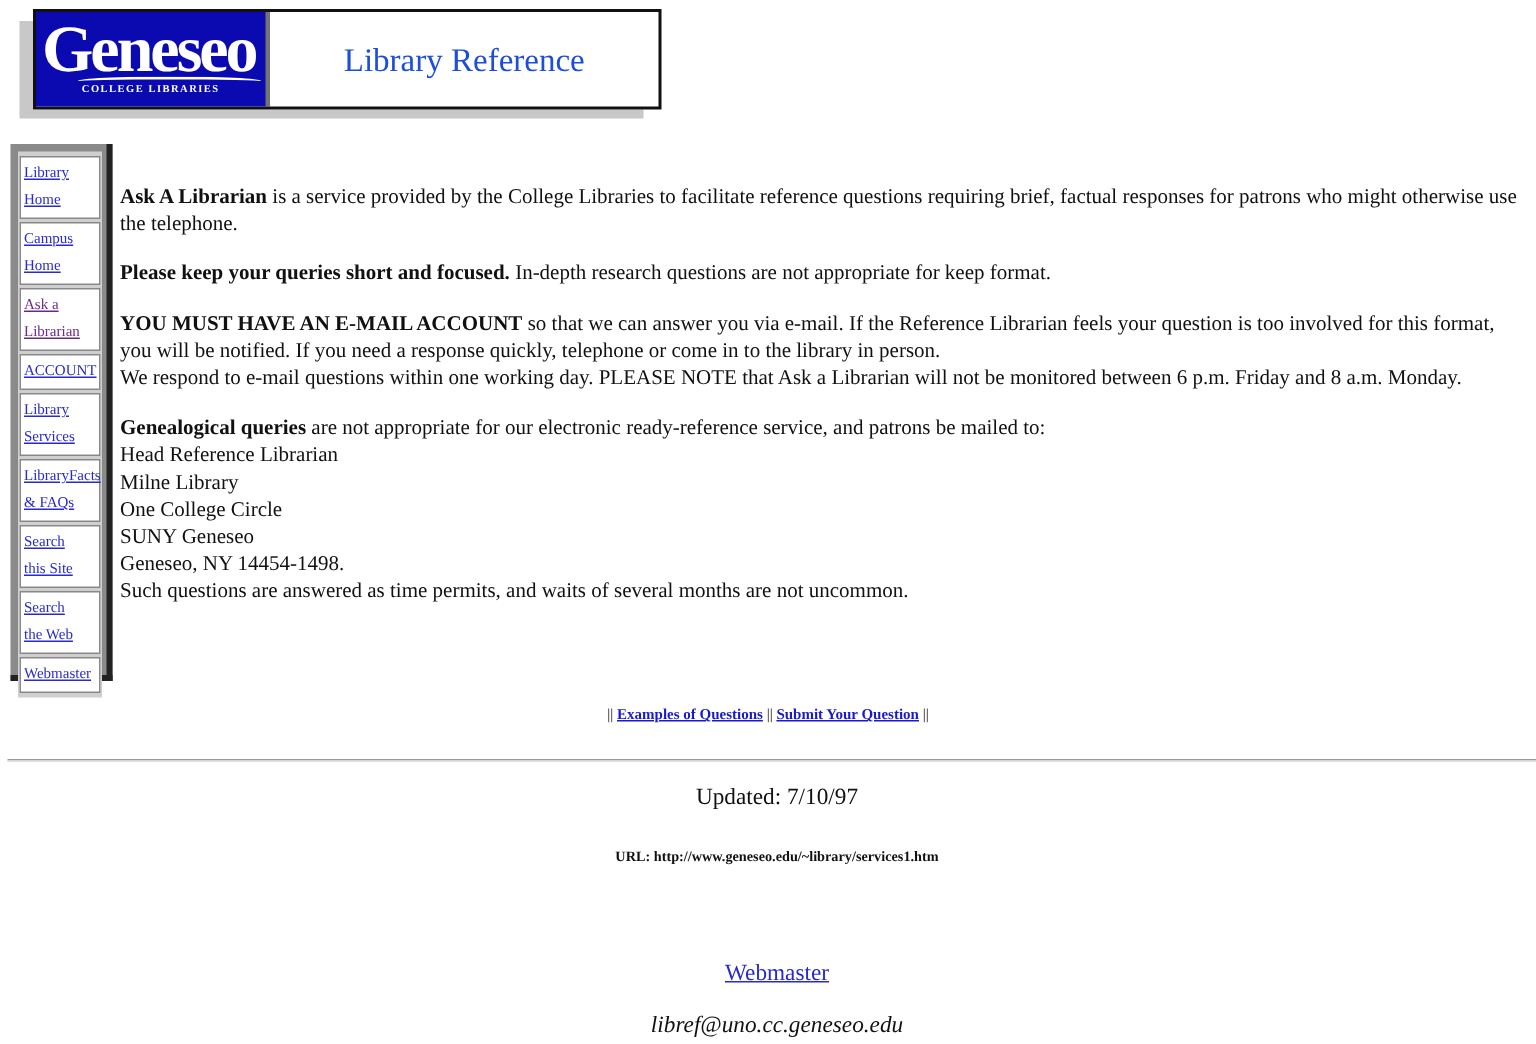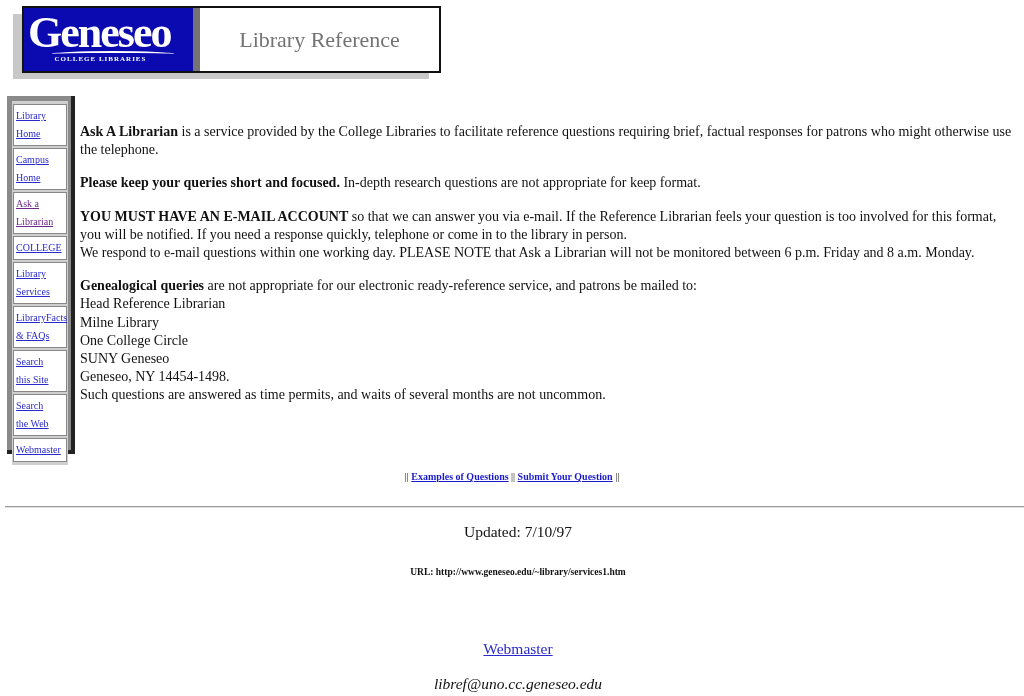--- a/index.html
+++ b/index.html
@@ -38,24 +38,23 @@
       width: 415px;
       height: 63px;
       border: 2px solid #111;
       background: #fff;
       display: flex;
     }
     .logo {
       width: 153px;
       height: 63px;
       background: #0a0ab0;
-      border-right: 7px solid #737373;
+      border-right: 3px solid #737373;
       position: relative;
       overflow: hidden;
-      padding-left: 16px;
     }
     .logo-word {
       position: absolute;
       left: 4px;
       top: 0px;
       font-family: "Liberation Serif", serif;
       font-size: 44px;
       font-weight: bold;
       color: #ffffff;
       letter-spacing: -2px;
@@ -81,21 +80,21 @@
       font-weight: bold;
       color: #ffffff;
       letter-spacing: 1px;
     }
     .banner-title {
       flex: 1;
       display: flex;
       align-items: center;
       justify-content: center;
       font-size: 22px;
-      color: #737373;
+      color: #1d4ed8;
     }
 
     
     .nav-frame {
       position: absolute;
       left: 7px;
       top: 96px;
       width: 64px;
       height: 354px;
       background: #8a8a8a;
@@ -211,21 +210,21 @@
     <div class="nav-item">
       <a href="#"><span>Library</span><br><span>Home</span></a>
     </div>
     <div class="nav-item">
       <a href="#"><span>Campus</span><br><span>Home</span></a>
     </div>
     <div class="nav-item">
       <a href="#" class="visited"><span>Ask a</span><br><span>Librarian</span></a>
     </div>
     <div class="nav-item">
-      <a href="#">COLLEGE</a>
+      <a href="#">ACCOUNT</a>
     </div>
     <div class="nav-item">
       <a href="#"><span>Library</span><br><span>Services</span></a>
     </div>
     <div class="nav-item">
       <a href="#"><span>LibraryFacts</span><br><span>&amp; FAQs</span></a>
     </div>
     <div class="nav-item">
       <a href="#"><span>Search</span><br><span>this Site</span></a>
     </div>

